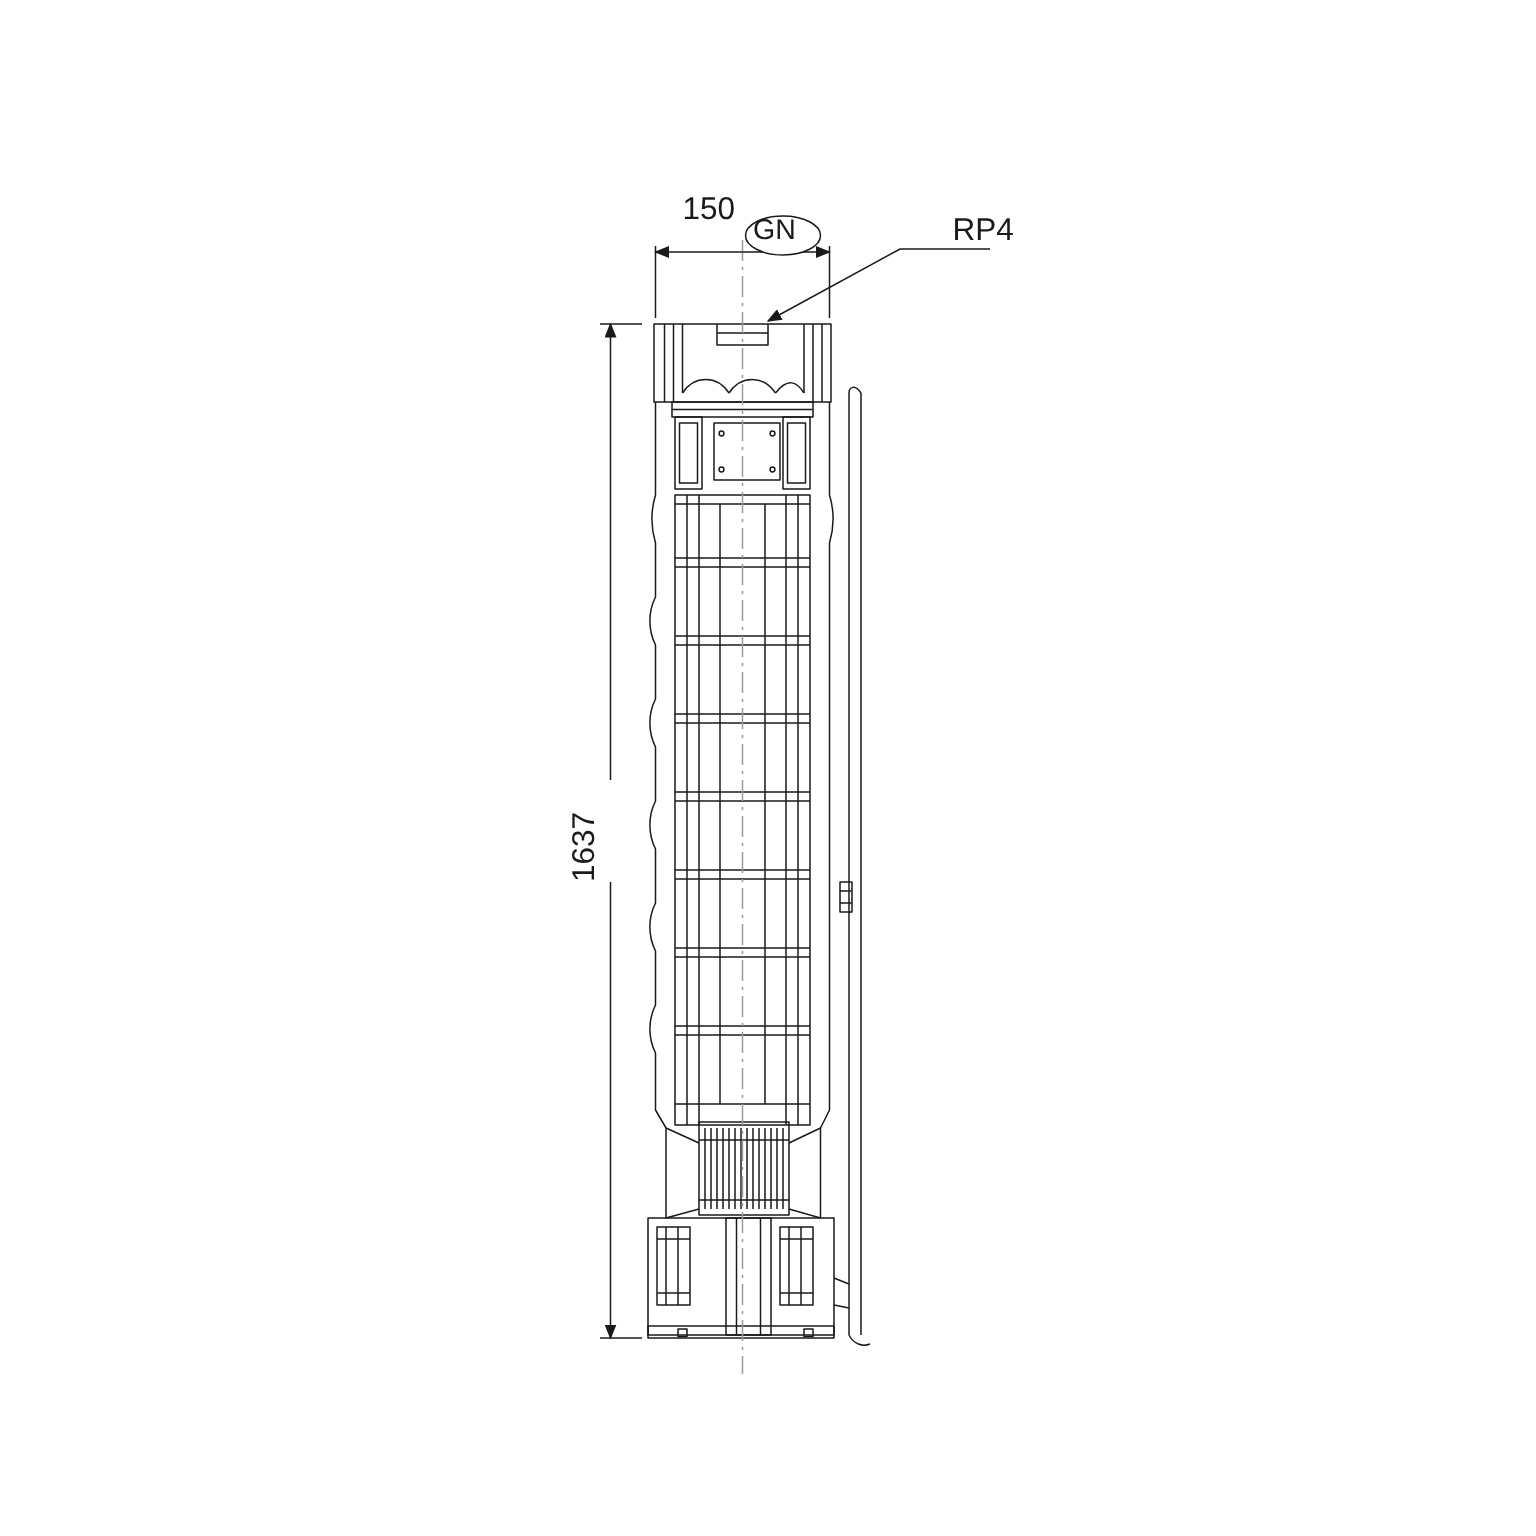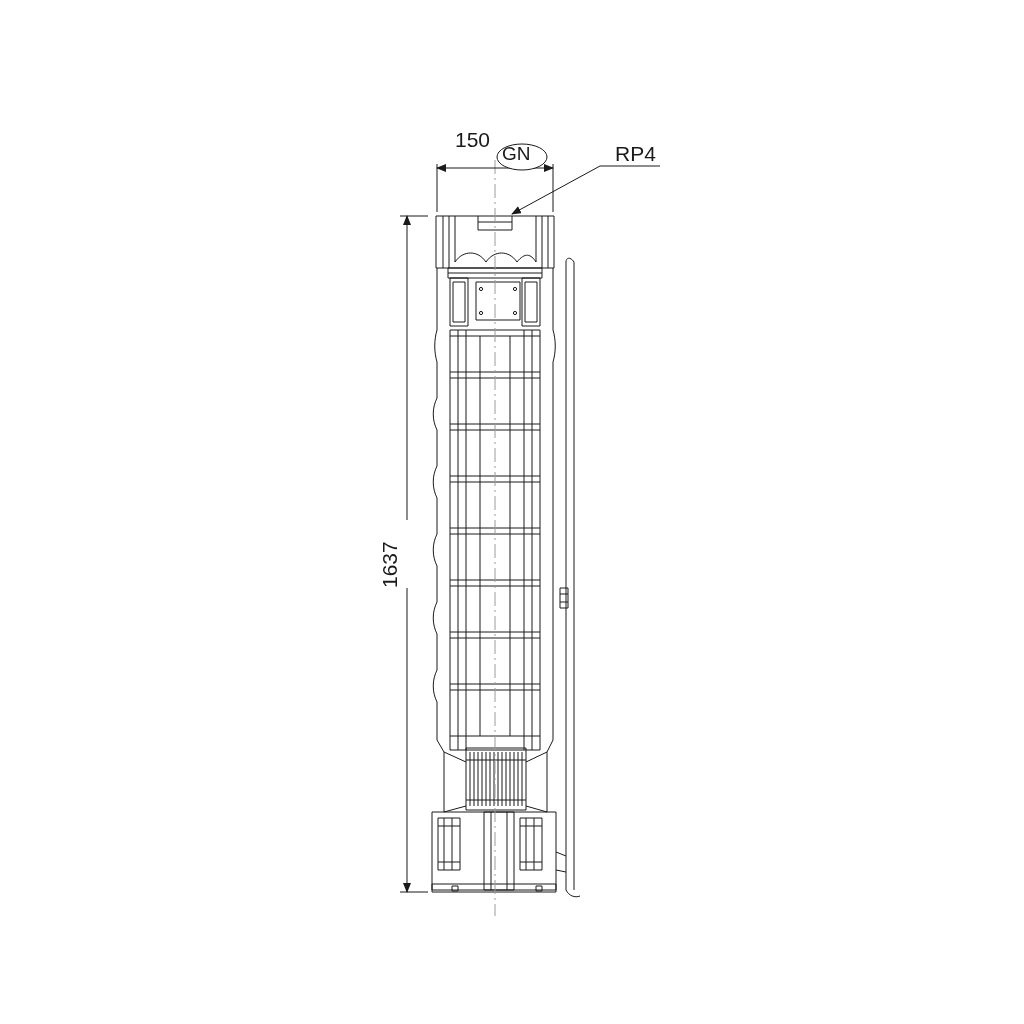--- a/index.html
+++ b/index.html
@@ -35,21 +35,21 @@
     top: 128px;
     font-size: 21px;
   }
   #label-gn {
     left: 502px;
     top: 143px;
     font-size: 19px;
     text-align: right;
   }
   #label-port {
-    left: 615px;
+    left: 635px;
     top: 142px;
     font-size: 21px;
   }
   #label-height-wrap {
     position: absolute;
     left: 378px;
     top: 588px;
     width: 0;
     height: 0;
   }

